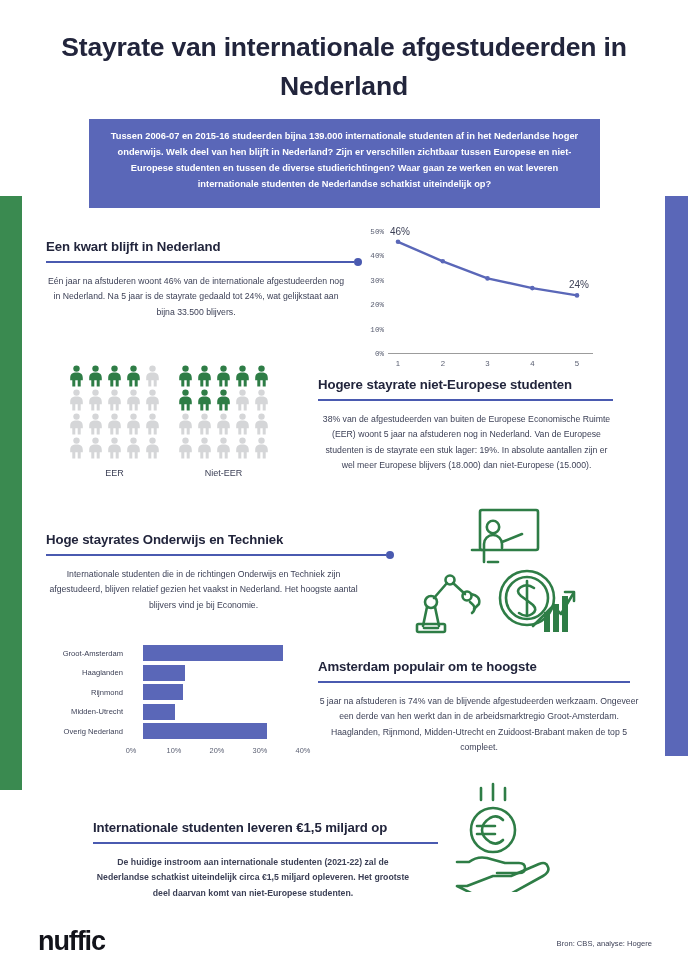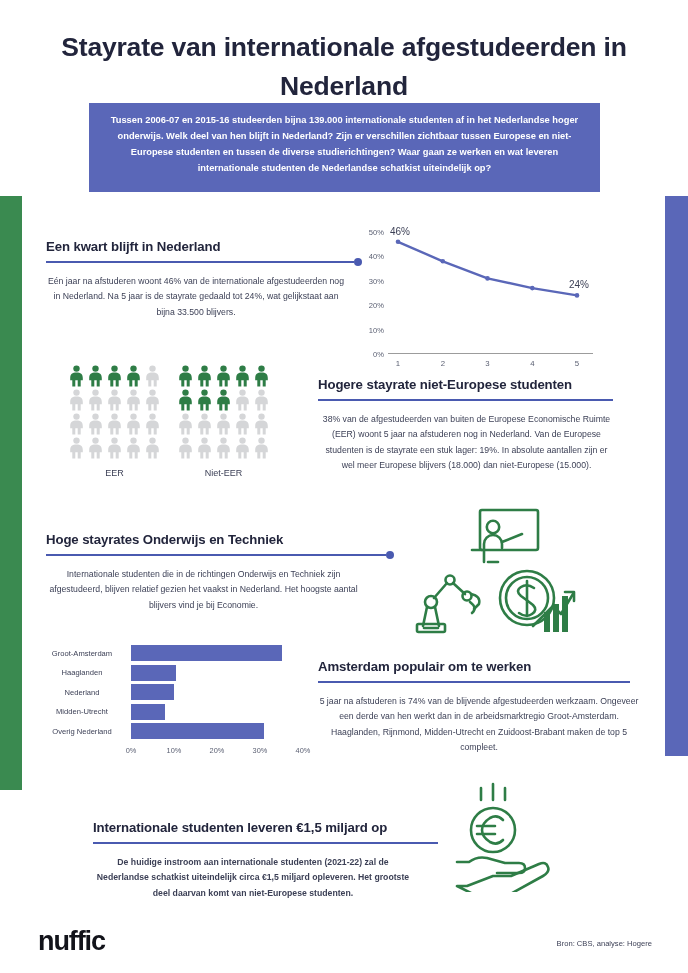--- a/index.html
+++ b/index.html
@@ -17,21 +17,21 @@
 
   
   .title{
     position:absolute;left:60px;top:28px;width:568px;
     text-align:center;font-size:26.5px;font-weight:bold;line-height:1.48;
     color:#22253c;letter-spacing:-0.2px;
   }
 
   
   .intro-box{
-    position:absolute;left:89px;top:103px;width:511px;height:89px;
+    position:absolute;left:89px;top:119px;width:511px;height:89px;
     background:#5a67b8;color:#ffffff;box-sizing:border-box;
     padding:10px 15px 0 15px;
     font-size:9.3px;font-weight:bold;line-height:1.72;text-align:center;
   }
 
   
   .sec-head{position:absolute;}
   .sec-head .h{
     font-size:13.2px;font-weight:bold;color:#22253c;
     white-space:nowrap;letter-spacing:-0.1px;
@@ -39,35 +39,35 @@
   .rule{position:relative;height:9px;margin-top:4px;}
   .rule .line{position:absolute;left:0;top:3px;height:2px;background:#4a5ab0;}
   .rule .dot{position:absolute;top:0;width:8px;height:8px;border-radius:50%;background:#4a5ab0;}
   .body-text{
     margin-top:7px;font-size:8.7px;line-height:1.78;color:#3b3f55;text-align:center;
   }
 
   
   .linechart{position:absolute;left:388px;top:232px;width:205px;height:122px;}
   .lc-ylab{position:absolute;right:100%;margin-right:4px;font-size:7.6px;color:#5a5f72;
-           transform:translateY(-50%);white-space:nowrap;}
+           transform:translateY(-50%);white-space:nowrap;font-family:Liberation Mono, monospace;}
   .lc-xlab{position:absolute;top:100%;margin-top:5px;font-size:7.8px;color:#5a5f72;
            transform:translateX(-50%);}
   .lc-dlab{position:absolute;font-size:10px;color:#3b3f55;transform:translate(-50%,-100%);white-space:nowrap;}
   .lc-axis{position:absolute;left:0;right:0;bottom:0;height:1.4px;background:#9c9c9c;}
 
   
   .people{position:absolute;}
   .people-grid{display:grid;grid-template-columns:repeat(5,1fr);gap:2px 2px;}
   .people-cap{margin-top:9px;text-align:center;font-size:9px;color:#3b3f55;}
 
   
   .barchart{position:absolute;left:41px;top:645px;width:262px;}
   .bc-row{display:flex;align-items:center;height:16px;margin-bottom:3.5px;}
-  .bc-name{width:82px;text-align:center;padding-right:8px;font-size:7.6px;color:#3b3f55;white-space:nowrap;}
+  .bc-name{width:82px;text-align:right;padding-right:20px;font-size:7.6px;color:#3b3f55;white-space:nowrap;}
   .bc-track{flex:1;height:100%;position:relative;}
   .bc-bar{position:absolute;left:0;top:0;bottom:0;background:#5a67b8;}
   .bc-axis{position:relative;margin-left:90px;height:14px;}
   .bc-tick{position:absolute;top:3px;font-size:7.4px;color:#5a5f72;transform:translateX(-50%);}
 
   
   .icon-green{position:absolute;}
   .green{stroke:#2e7d46;fill:none;stroke-width:2.6;stroke-linecap:round;stroke-linejoin:round;}
   .green-f{fill:#2e7d46;}
 
@@ -353,21 +353,21 @@
             <div class="bc-bar" style="width:87.50%;background:#5a67b8;"></div>
           </div>
         </div>
         <div class="bc-row">
           <div class="bc-name">Haaglanden</div>
           <div class="bc-track">
             <div class="bc-bar" style="width:26.25%;background:#5a67b8;"></div>
           </div>
         </div>
         <div class="bc-row">
-          <div class="bc-name">Nederland</div>
+          <div class="bc-name">Rijnmond</div>
           <div class="bc-track">
             <div class="bc-bar" style="width:25.00%;background:#5a67b8;"></div>
           </div>
         </div>
         <div class="bc-row">
           <div class="bc-name">Midden-Utrecht</div>
           <div class="bc-track">
             <div class="bc-bar" style="width:20.00%;background:#5a67b8;"></div>
           </div>
         </div>
@@ -381,21 +381,21 @@
     <div class="bc-axis" id="bc-axis">
         <div class="bc-tick" style="left:0.0px;">0%</div>
         <div class="bc-tick" style="left:43.0px;">10%</div>
         <div class="bc-tick" style="left:86.0px;">20%</div>
         <div class="bc-tick" style="left:129.0px;">30%</div>
         <div class="bc-tick" style="left:172.0px;">40%</div>
       </div>
   </div>
 
   <div class="sec-head" style="left:318px;top:659px;width:325px;">
-    <div class="h">Amsterdam populair om te werken</div>
+    <div class="h">Amsterdam populair om te hoogste</div>
     <div class="rule">
       <div class="line" style="width:312px;"></div>
     </div>
     <div class="body-text" style="width:322px;">5 jaar na afstuderen is 74% van de blijvende afgestudeerden werkzaam. Ongeveer een derde van hen werkt dan in de arbeidsmarktregio Groot-Amsterdam. Haaglanden, Rijnmond, Midden-Utrecht en Zuidoost-Brabant maken de top 5 compleet.</div>
   </div>
 
   <div class="sec-head" style="left:46px;top:820px;width:350px;margin-left:47px;">
     <div class="h">Internationale studenten leveren €1,5 miljard op</div>
     <div class="rule">
       <div class="line" style="width:345px;"></div>

